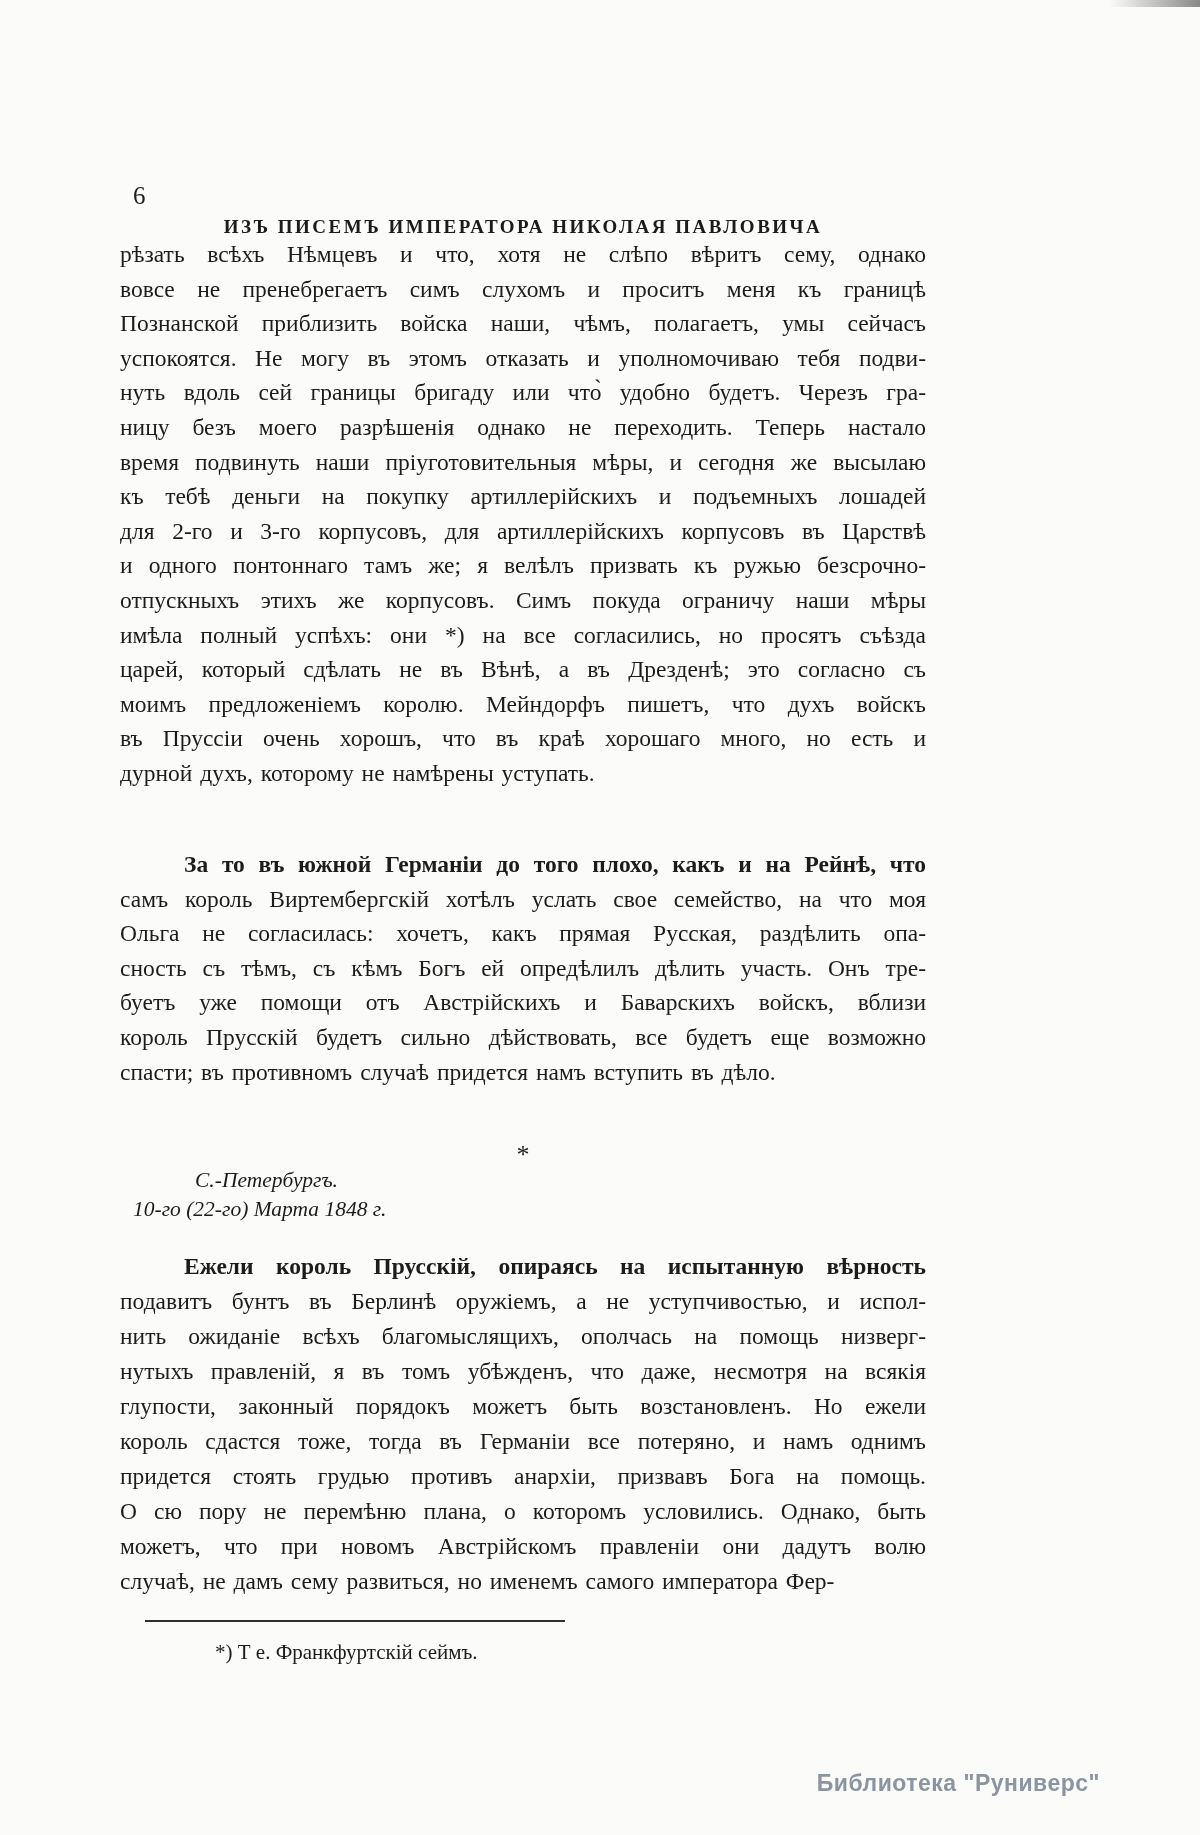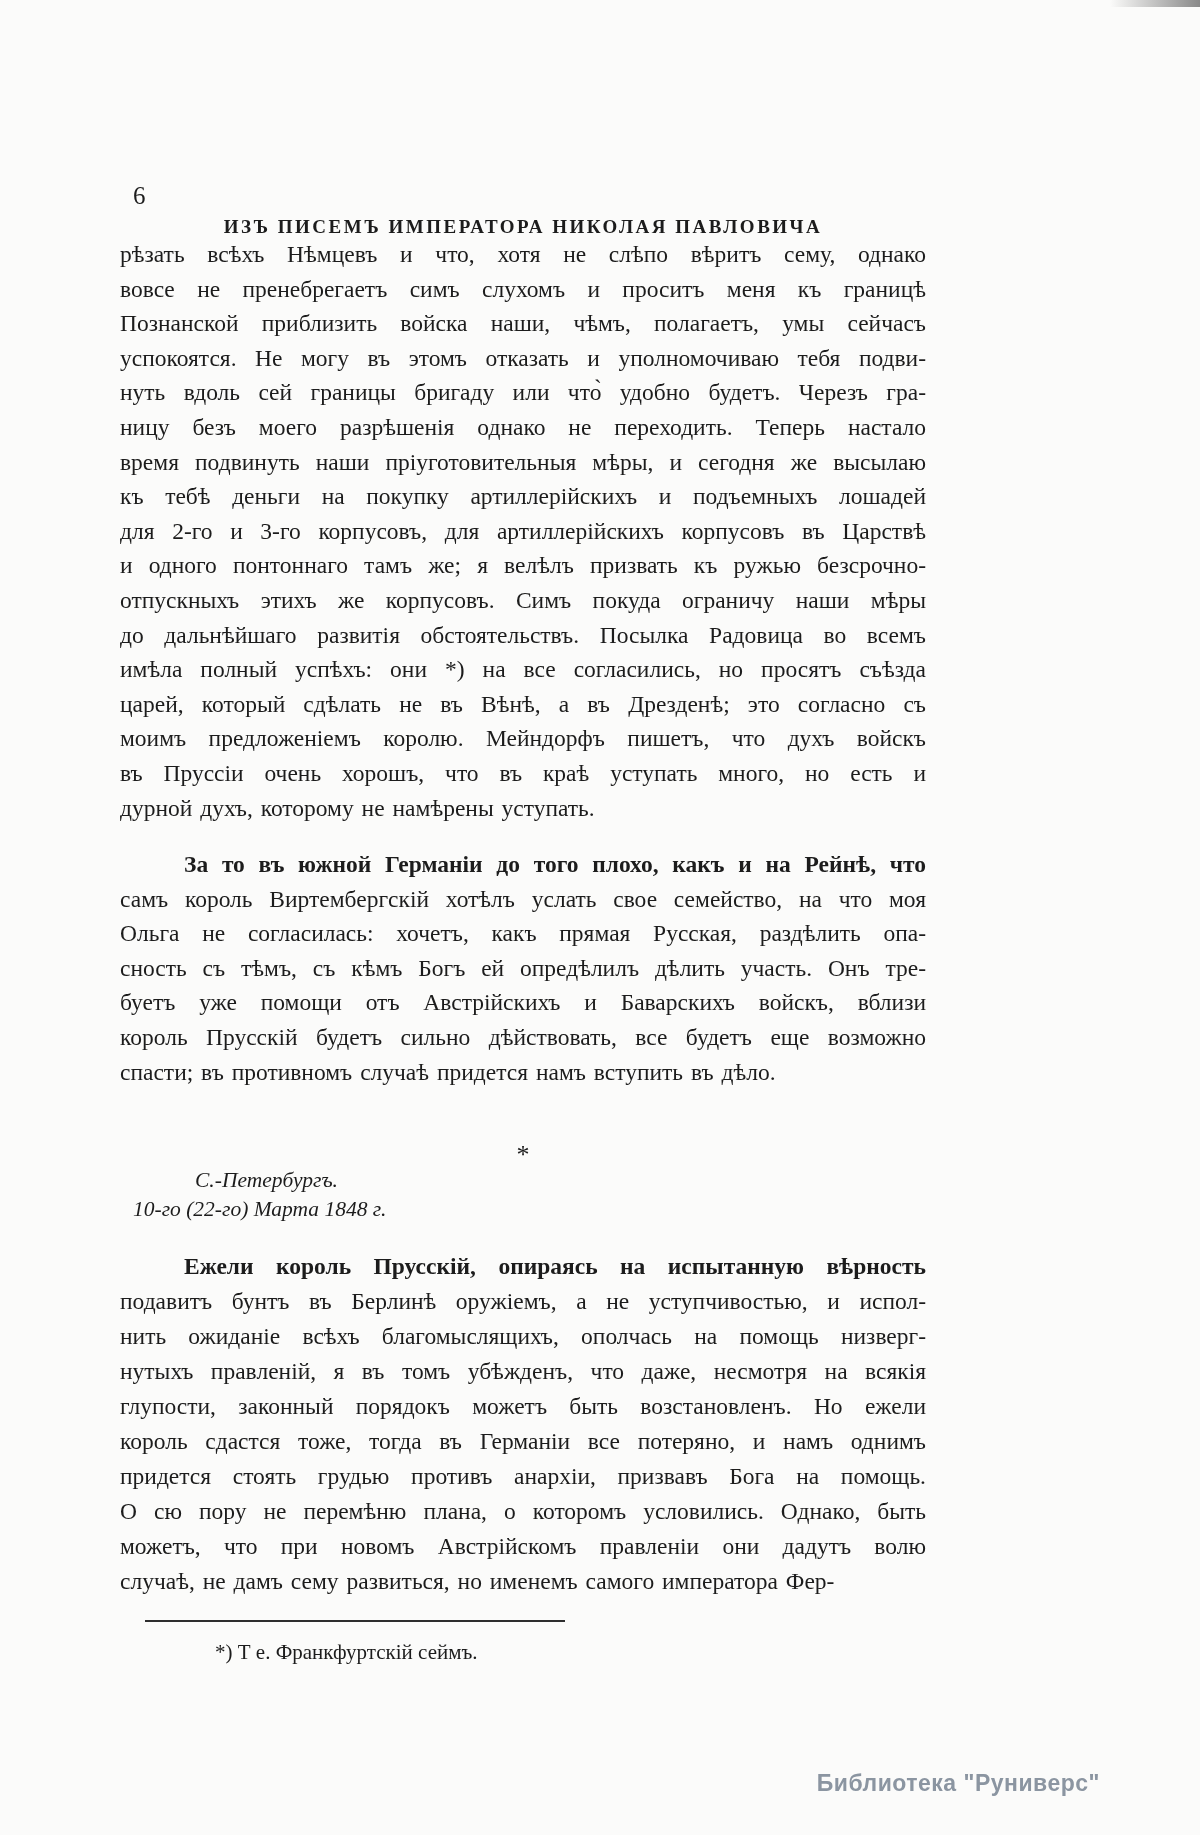--- a/index.html
+++ b/index.html
@@ -97,25 +97,24 @@
       <div class="tline">вовсе не пренебрегаетъ симъ слухомъ и проситъ меня къ границѣ</div>
       <div class="tline">Познанской приблизить войска наши, чѣмъ, полагаетъ, умы сейчасъ</div>
       <div class="tline">успокоятся. Не могу въ этомъ отказать и уполномочиваю тебя подви-</div>
       <div class="tline">нуть вдоль сей границы бригаду или что̀ удобно будетъ. Черезъ гра-</div>
       <div class="tline">ницу безъ моего разрѣшенія однако не переходить. Теперь настало</div>
       <div class="tline">время подвинуть наши пріуготовительныя мѣры, и сегодня же высылаю</div>
       <div class="tline">къ тебѣ деньги на покупку артиллерійскихъ и подъемныхъ лошадей</div>
       <div class="tline">для 2-го и 3-го корпусовъ, для артиллерійскихъ корпусовъ въ Царствѣ</div>
       <div class="tline">и одного понтоннаго тамъ же; я велѣлъ призвать къ ружью безсрочно-</div>
       <div class="tline">отпускныхъ этихъ же корпусовъ. Симъ покуда ограничу наши мѣры</div>
-      <div class="tline">до дальнѣйшаго развитія обстоятельствъ. Посылка Радовица во всемъ</div>
       <div class="tline">имѣла полный успѣхъ: они *) на все согласились, но просятъ съѣзда</div>
       <div class="tline">царей, который сдѣлать не въ Вѣнѣ, а въ Дрезденѣ; это согласно съ</div>
       <div class="tline">моимъ предложеніемъ королю. Мейндорфъ пишетъ, что духъ войскъ</div>
-      <div class="tline">въ Пруссіи очень хорошъ, что въ краѣ уступать много, но есть и</div>
+      <div class="tline">въ Пруссіи очень хорошъ, что въ краѣ хорошаго много, но есть и</div>
       <div class="tline tline-last">дурной духъ, которому не намѣрены уступать.</div>
     </div>
 
   <div class="textblock tb-p2">
       <div class="tline tline-indent">За то въ южной  Германіи до того плохо, какъ и на Рейнѣ, что</div>
       <div class="tline">самъ король Виртембергскій хотѣлъ услать свое семейство, на что моя</div>
       <div class="tline">Ольга не согласилась: хочетъ, какъ прямая Русская, раздѣлить опа-</div>
       <div class="tline">сность съ тѣмъ, съ кѣмъ Богъ ей опредѣлилъ дѣлить участь. Онъ тре-</div>
       <div class="tline">буетъ уже помощи отъ Австрійскихъ и Баварскихъ войскъ, вблизи</div>
       <div class="tline">король Прусскій будетъ сильно дѣйствовать, все будетъ еще возможно</div>

